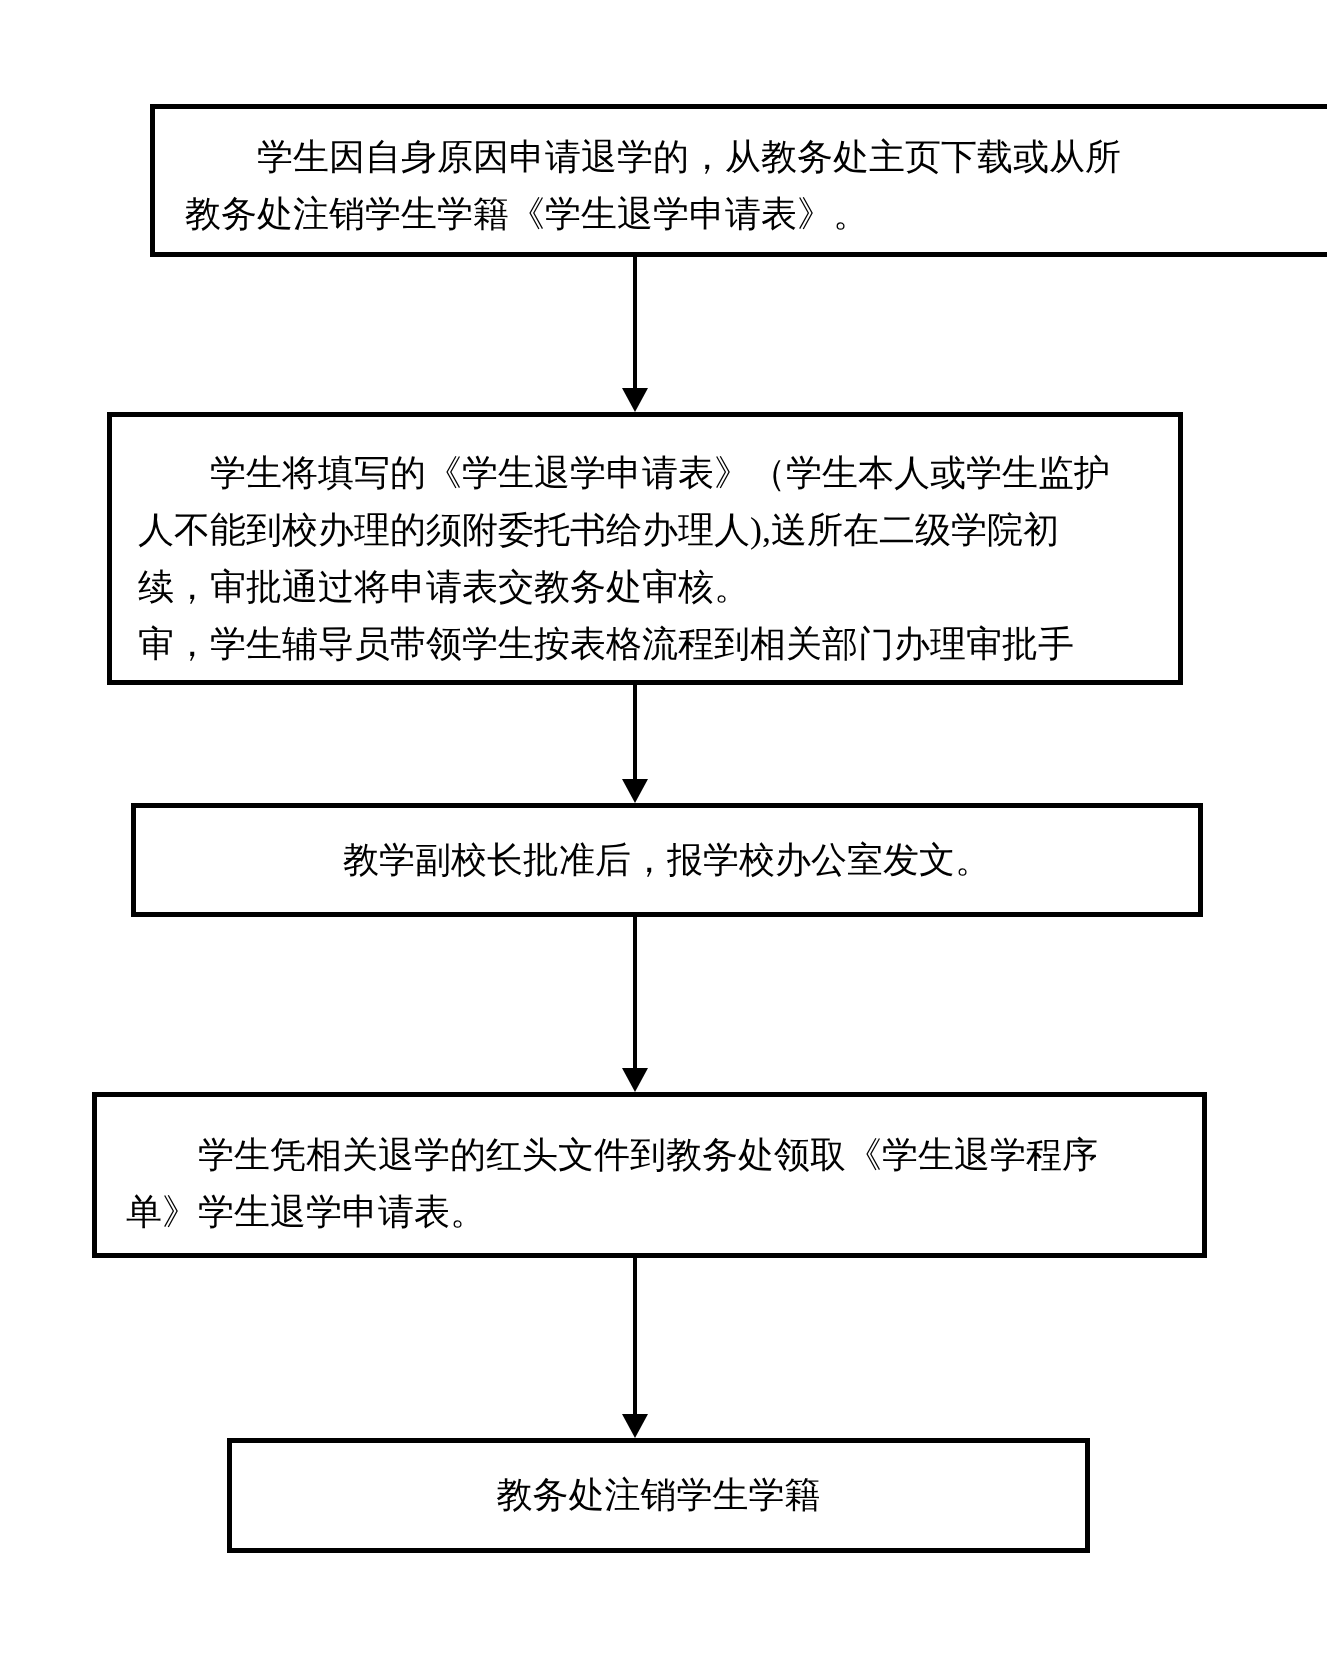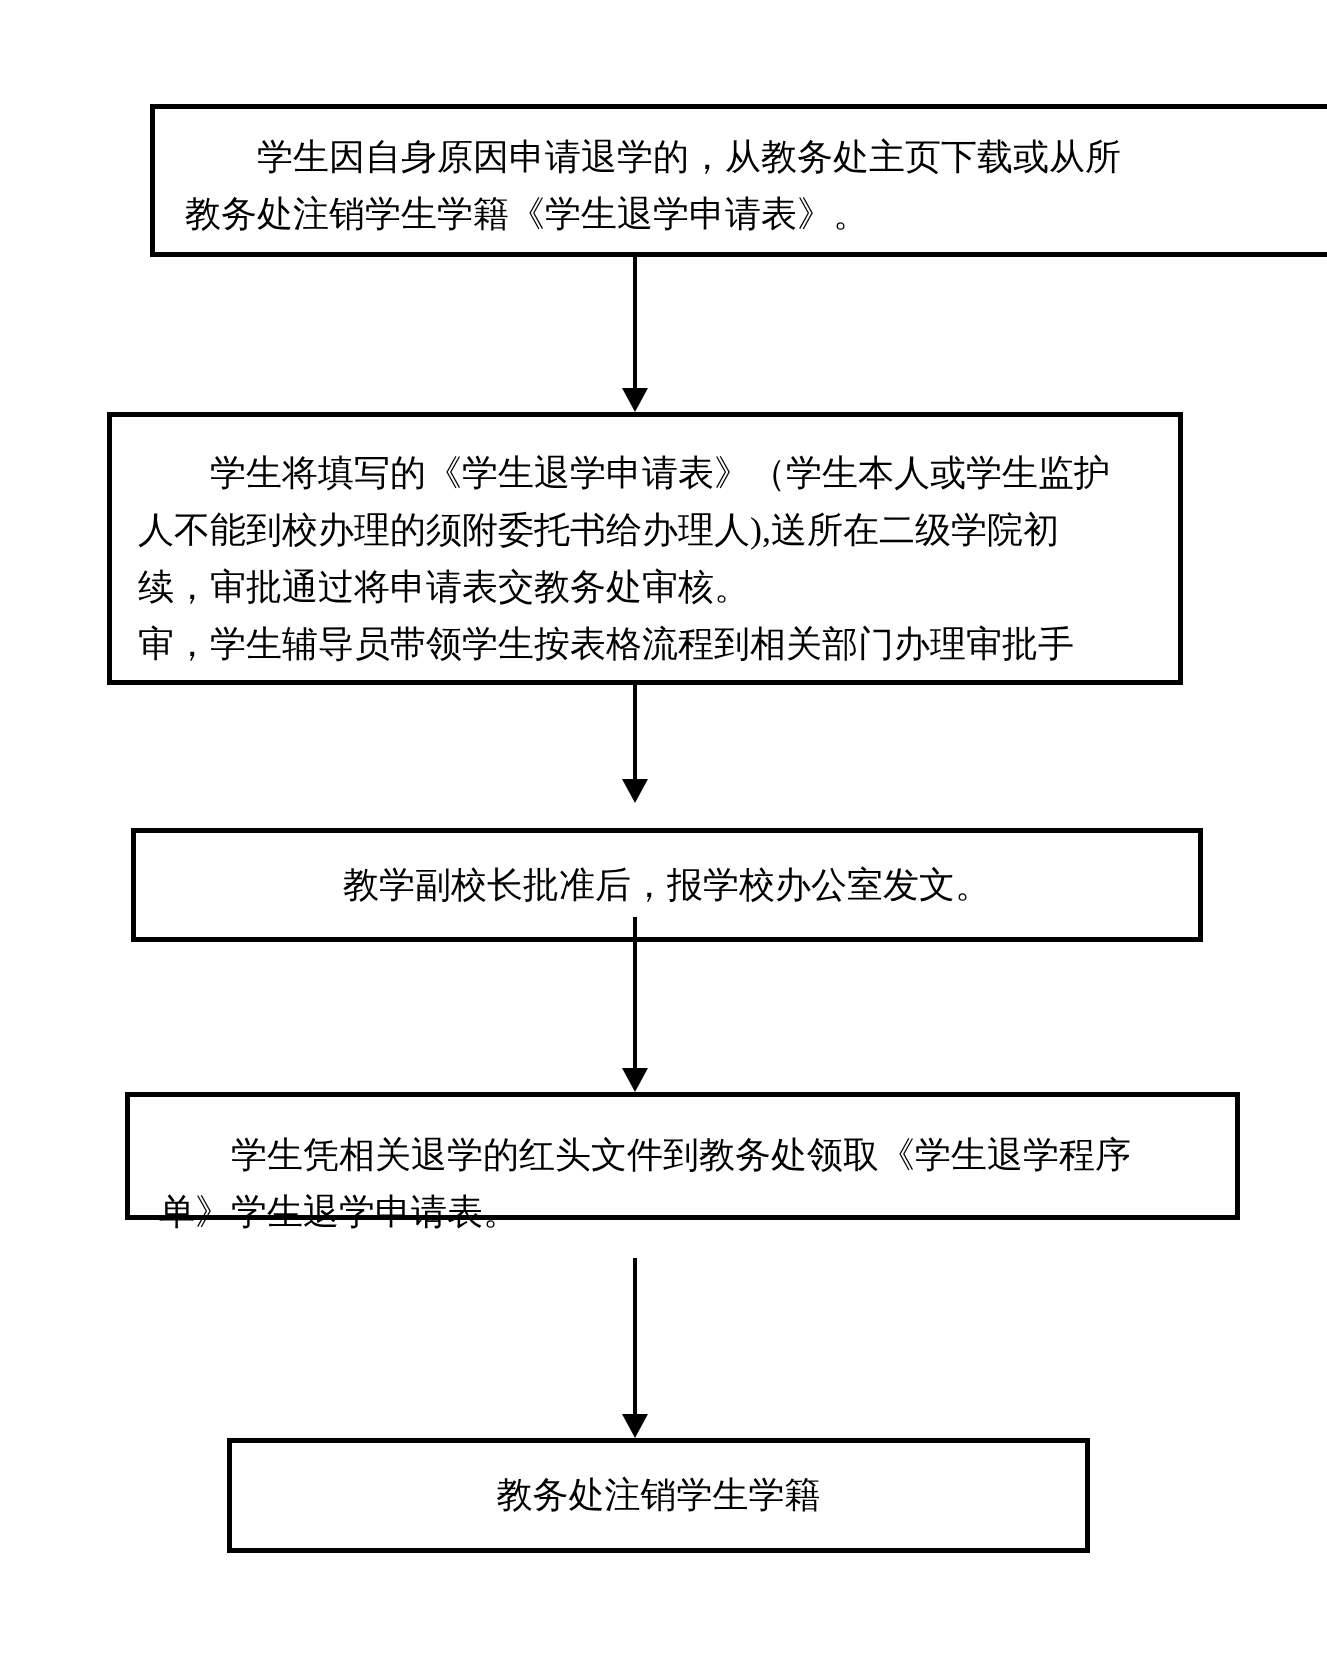--- a/index.html
+++ b/index.html
@@ -30,22 +30,22 @@
     height: 57px;
     line-height: 57px;
     white-space: nowrap;
   }
   .indent {
     text-indent: 2em;
   }
   
   .box1 { left: 117px; top: 104px;  width: 1229px; height: 153px; padding: 20px 28px 0 30px; margin-left: 33px; }
   .box2 { left: 107px; top: 412px;  width: 1076px; height: 273px; padding: 28px 36px 0 26px; }
-  .box3 { left: 131px; top: 803px;  width: 1072px; height: 114px; justify-content: center; text-align: center; margin-top: 25px; }
-  .box4 { left: 125px; top: 1092px; width: 1115px; height: 128px; padding: 30px 20px 0 29px; }
+  .box3 { left: 131px; top: 803px;  width: 1072px; height: 114px; justify-content: center; text-align: center; }
+  .box4 { left: 92px; top: 1092px; width: 1115px; height: 166px; padding: 30px 20px 0 29px; }
   .box5 { left: 227px; top: 1438px; width: 863px;  height: 115px; justify-content: center; text-align: center; }
 
   .flow-arrow {
     position: absolute;
     width: 26px;
     display: flex;
     flex-direction: column;
     align-items: center;
   }
   .flow-arrow .shaft {

